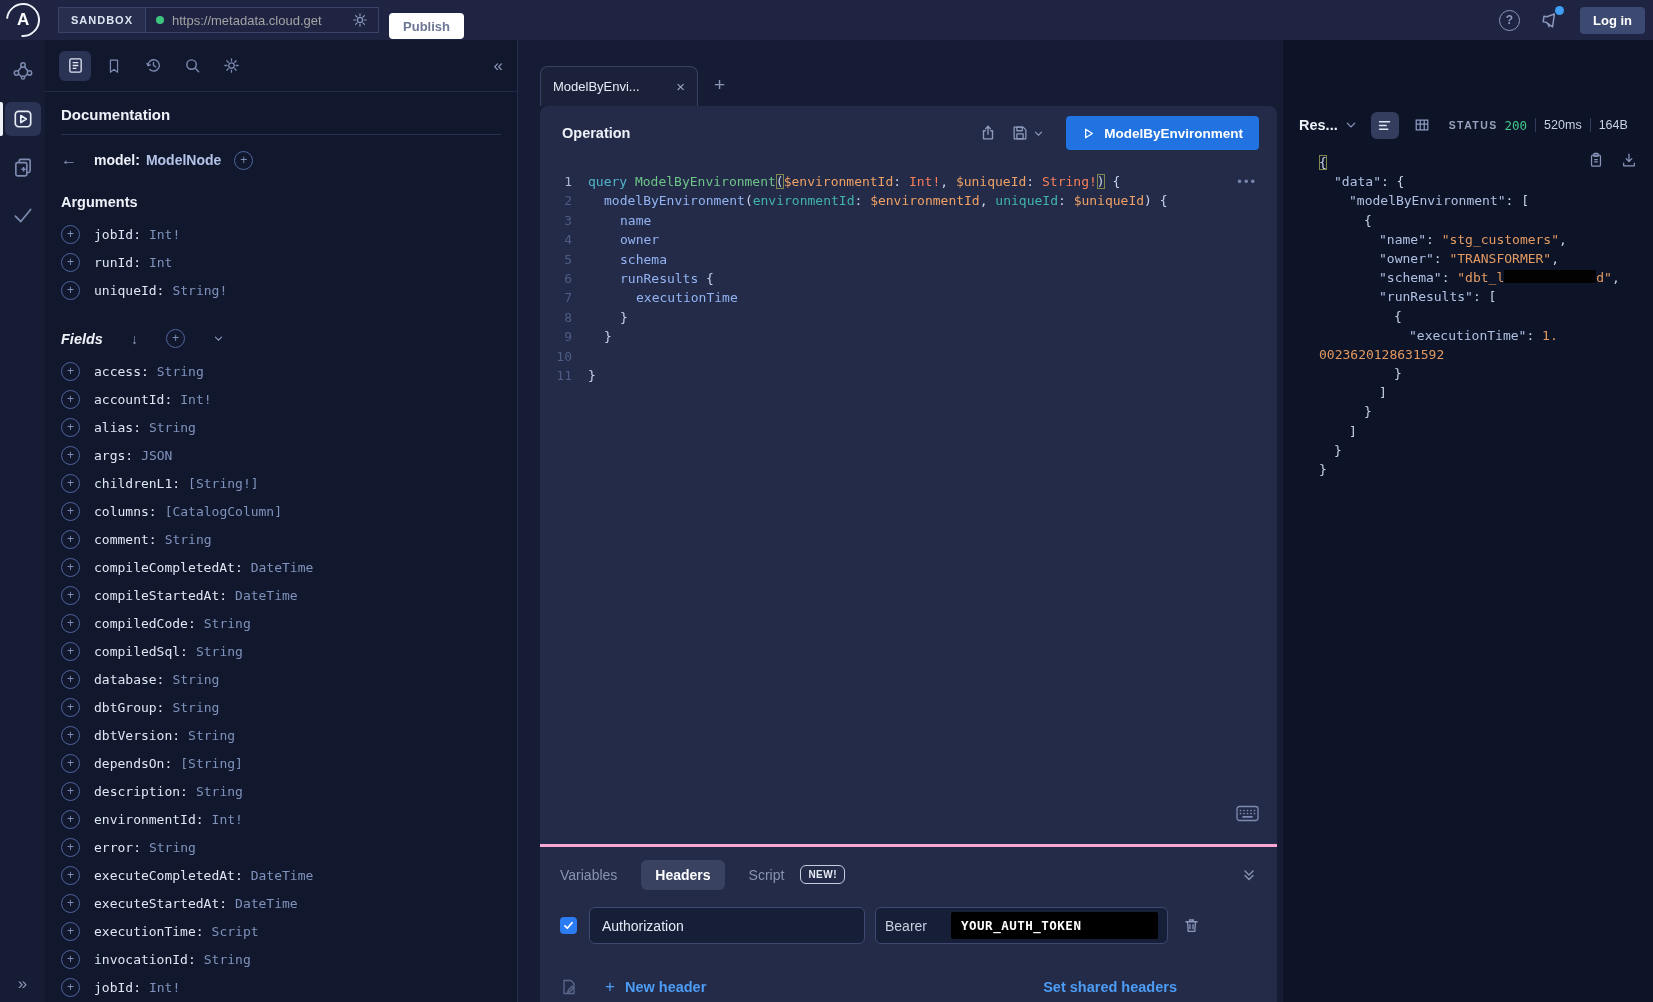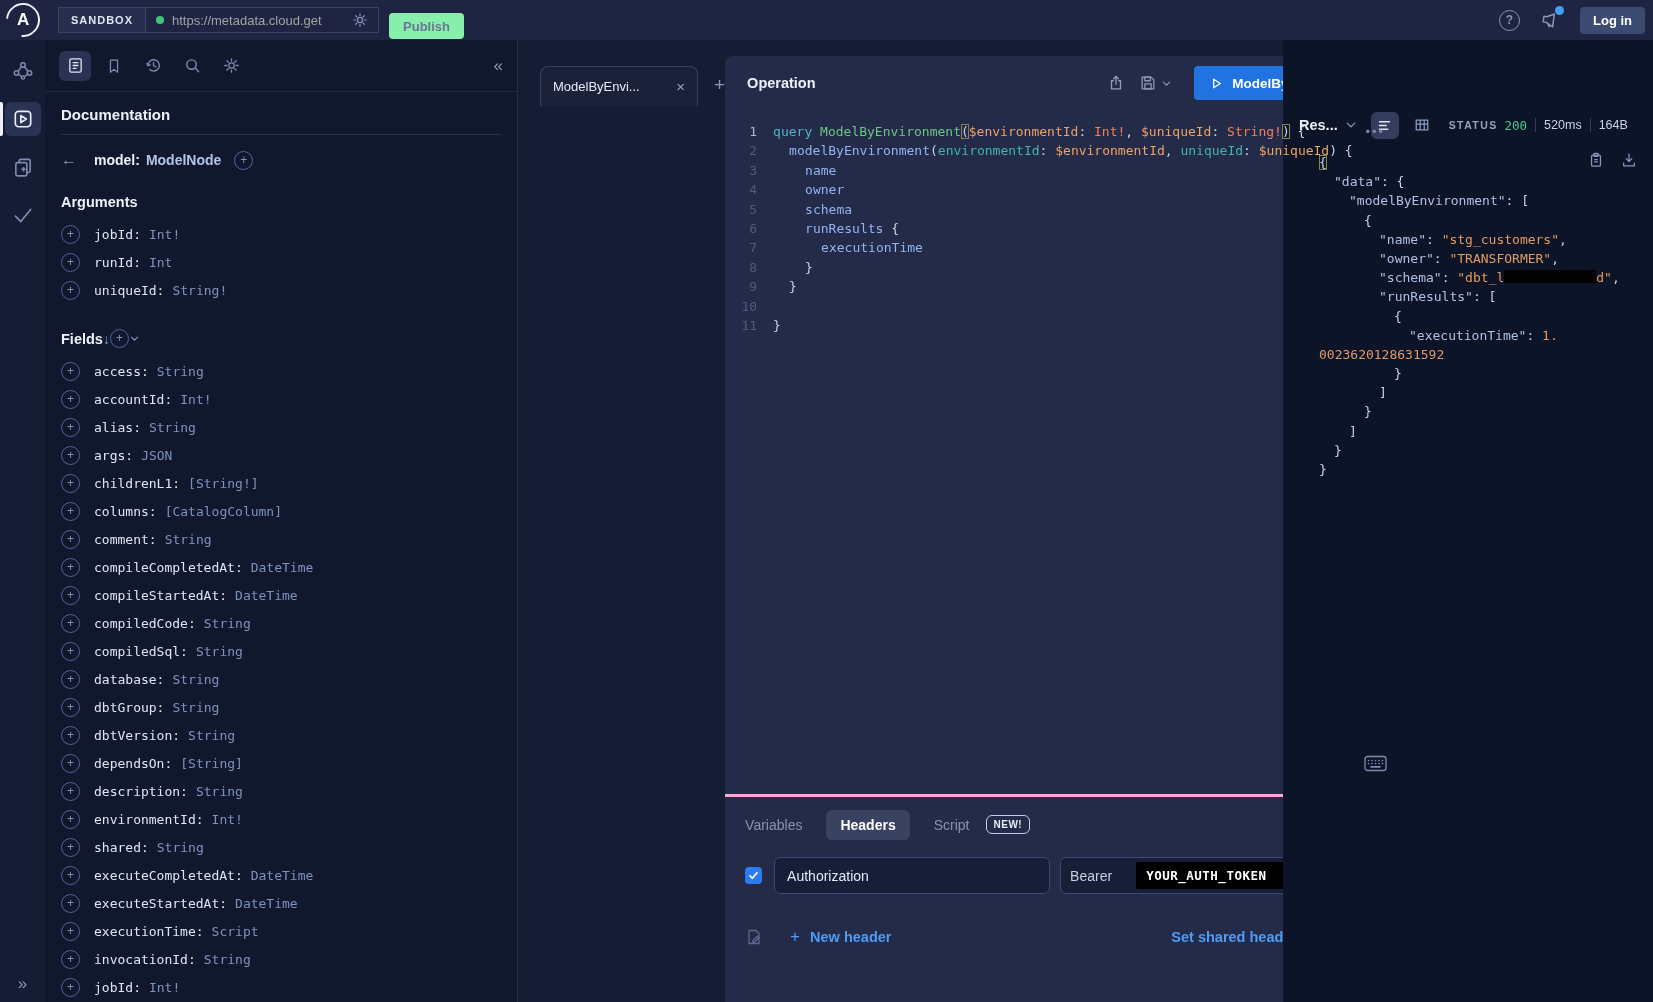--- a/index.html
+++ b/index.html
@@ -13,21 +13,21 @@
     border-left-color:transparent; transform:rotate(-40deg);
     display:flex; align-items:center; justify-content:center; margin-left:2px; flex:none; }
   .logo span { transform:rotate(40deg); font-weight:bold; font-size:17px; color:#fff; }
   .endpoint-group { display:flex; align-items:stretch; height:26px; border:1px solid #3a4468;
     border-radius:0; margin-left:18px; overflow:hidden; }
   .sandbox-cell { background:#272e4e; border-right:1px solid #3a4468; display:flex; align-items:center;
     padding:0 12px; font-size:11px; font-weight:bold; letter-spacing:1px; color:#dfe5f2; }
   .url-cell { display:flex; align-items:center; gap:8px; padding:0 10px; width:232px; }
   .green-dot { width:8px; height:8px; border-radius:50%; background:#3ec57d; flex:none; }
   .url-text { font-size:13px; color:#a3a3a3; white-space:nowrap; overflow:hidden; flex:1; }
-  .publish-btn { margin-left:10px; height:26px; padding:0 14px; background:#86efac; border:none;
+  .publish-btn { margin-left:10px; height:26px; padding:0 14px; background:#ffffff; border:none;
     border-radius:4px; color:#6d7694; font-size:13px; font-weight:600; font-family:inherit;margin-top:12px; }
   .topbar-spacer { flex:1; }
   .help-btn { width:21px; height:21px; border:1.5px solid #8b97ba; border-radius:50%; color:#8b97ba;
     font-size:12px; font-weight:bold; display:flex; align-items:center; justify-content:center; margin-right:20px; }
   .megaphone-wrap { position:relative; margin-right:20px; color:#8b97ba; }
   .notif-dot { position:absolute; top:-4px; right:-4px; width:9px; height:9px; border-radius:50%;
     background:var(--notification-blue,#3f9ff5); }
   .login-btn { height:27px; padding:0 13px; background:#3c4a72; border:none; border-radius:4px;
     color:#fff; font-size:13px; font-weight:600; font-family:inherit; }
 
@@ -54,35 +54,35 @@
   .tool-btn.active { background:#2b3354; color:#dfe5f2; }
   .docs-collapse { margin-left:auto; font-size:17px; color:#8b96b8; }
   .docs-body { flex:1; overflow:hidden; padding:14px 16px 0 16px; }
   .docs-title { font-size:15px; font-weight:bold; color:#eef1f8; padding-bottom:11px;
     border-bottom:1px solid #2a3150; }
   .model-row { display:flex; align-items:center; gap:13px; margin-top:12px; height:26px; }
   .back-arrow { font-size:16px; color:#8b96b8; width:20px; }
   .model-kind { font-size:14px; font-weight:bold; color:#eef1f8; }
   .model-type { font-size:14px; font-weight:bold; color:#b3c4e8; margin-left:-7px; }
   .section-h { font-size:14.5px; font-weight:bold; color:#eef1f8; margin-top:21px; }
-  .fields-head { display:flex; align-items:center; gap:0; margin-top:25px; }
+  .fields-head { display:flex; align-items:center; gap:28px; margin-top:25px;font-style:italic; }
   .sort-icon { color:#8b96b8; font-size:14px; }
   .small-chev { color:#8b96b8; }
   .doc-list { margin-top:9px; }
   .doc-row { display:flex; align-items:center; gap:14px; height:28px;
     font-family:"DejaVu Sans Mono", monospace; font-size:13px; }
   .plus-circle { width:19px; height:19px; flex:none; border:1.5px solid #4f639c; border-radius:50%;
     color:#7e8fba; font-size:12px; line-height:16px; text-align:center;
     font-family:"Liberation Sans", sans-serif; }
   .fname { color:#dfe6f3; }
   .ftype { color:#7f92bb; margin-left:-6px; }
   #args-list { margin-top:10px; }
 
   
-  .workspace { flex:1; display:flex; flex-direction:row; padding:16px 6px 0 22px; min-width:0; }
+  .workspace { flex:1; display:flex; flex-direction:column; padding:16px 6px 0 22px; min-width:0; }
   .tabbar { height:50px; flex:none; display:flex; align-items:flex-end; }
   .tab { height:40px; width:158px; background:#1a2139; border:1px solid #384163; border-bottom:none;
     border-radius:8px 8px 0 0; display:flex; align-items:center; padding:0 12px; gap:8px; }
   .tab-title { font-size:13px; color:#e6ebf7; white-space:nowrap; overflow:hidden; flex:1; }
   .tab-close { color:#9aa5c4; font-size:15px; }
   .new-tab { margin-left:16px; margin-bottom:10px; color:#8b96b8; font-size:19px; }
 
   .card { flex:1; background:#232b48; border-radius:8px 8px 0 0; display:flex; flex-direction:column; min-height:0; }
   .op-header { height:54px; flex:none; display:flex; align-items:center; padding:0 18px 0 22px; }
   .op-title { font-size:14.5px; font-weight:bold; color:#eef1f8; }
@@ -404,21 +404,21 @@
             <span class="fname">description:</span>
             <span class="ftype">String</span>
           </div>
           <div class="doc-row">
             <span class="plus-circle">+</span>
             <span class="fname">environmentId:</span>
             <span class="ftype">Int!</span>
           </div>
           <div class="doc-row">
             <span class="plus-circle">+</span>
-            <span class="fname">shared:</span>
+            <span class="fname">error:</span>
             <span class="ftype">String</span>
           </div>
           <div class="doc-row">
             <span class="plus-circle">+</span>
             <span class="fname">executeCompletedAt:</span>
             <span class="ftype">DateTime</span>
           </div>
           <div class="doc-row">
             <span class="plus-circle">+</span>
             <span class="fname">executeStartedAt:</span>

